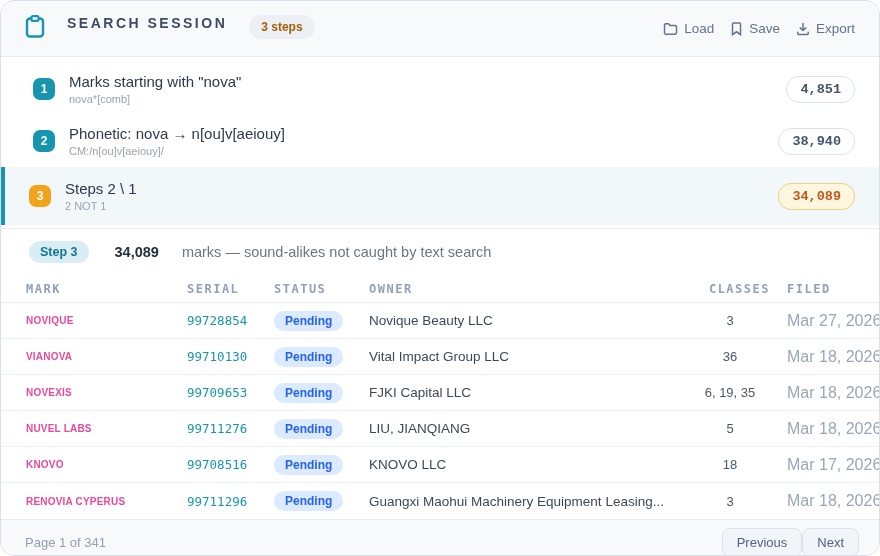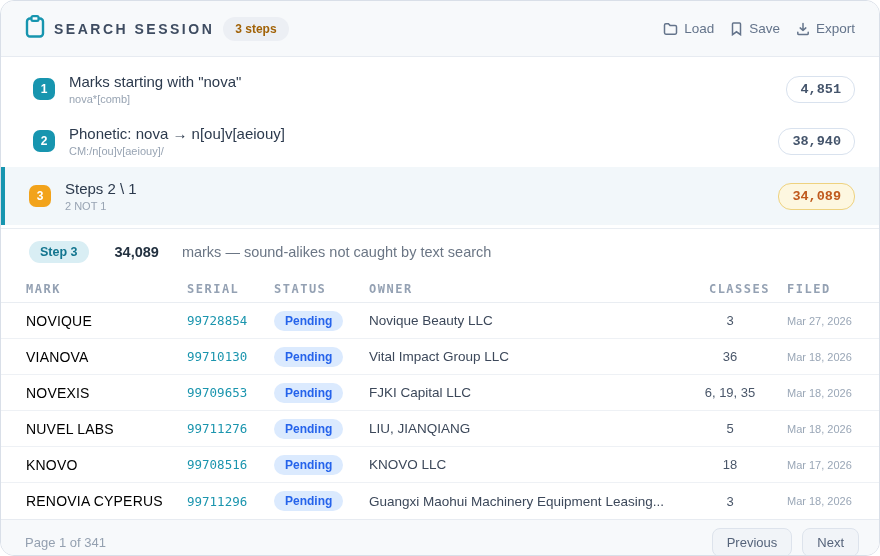--- a/index.html
+++ b/index.html
@@ -19,21 +19,21 @@
   }
 
   
   .topbar {
     height: 56px; flex: 0 0 56px;
     background: #f7f9fb;
     border-bottom: 1px solid #e7ebf1;
     display: flex; align-items: center;
     padding: 0 24px;
   }
-  .topbar-left { display: flex; align-items: center; gap: 9px; }
+  .topbar-left { display: flex; align-items: flex-start; gap: 22px; }
   .app-title {
     font-size: 14px; font-weight: bold; letter-spacing: 2.5px;
     color: #3e4c61;
   }
   .steps-badge {
     background: #eceff4; color: #a16207;
     font-size: 12px; font-weight: bold;
     padding: 5px 12px; border-radius: 12px;
   }
   .topbar-right { margin-left: auto; display: flex; align-items: center; gap: 16px; }
@@ -112,46 +112,46 @@
   }
   .th {
     font-family: "DejaVu Sans Mono", monospace;
     font-size: 12px; font-weight: bold;
     letter-spacing: 1.5px; color: #94a1b3;
   }
   .th.classes { text-align: right; }
   .th.filed { padding-left: 17px; }
   .trow { height: 36px; border-bottom: 1px solid #eef1f5; }
   .trow:last-child { border-bottom: none; }
-  .td-mark { font-size: 14px; font-weight: normal; color: #000000; letter-spacing: .2px; }
+  .td-mark { font-size: 10px; font-weight: bold; color: #ec4899; letter-spacing: .2px; }
   .td-serial {
     font-family: "DejaVu Sans Mono", monospace;
     font-size: 12.5px; color: #1b95ae;
   }
   .td-status .pill {
     display: inline-block;
     background: #dbeafe; color: #2563eb;
     font-size: 12px; font-weight: bold;
     padding: 3px 11px; border-radius: 11px;
   }
   .td-owner { font-size: 13.5px; color: #3c485a; white-space: nowrap; overflow: hidden; }
   .td-classes { font-size: 13px; color: #4a576a; text-align: center; }
-  .td-filed { font-size: 11px; color: #9aa7b7; padding-left: 17px; white-space: nowrap; }
+  .td-filed { font-size: 16px; color: #9aa7b7; padding-left: 17px; white-space: nowrap; }
 
   
   .footer {
     margin-top: auto;
     flex: 0 0 46px; height: 46px;
     background: #f7f9fb;
     border-top: 1px solid #e7ebf1;
     display: flex; align-items: center;
     padding: 0 20px 0 24px;
   }
   .page-info { font-size: 13px; color: #94a0b0; }
-  .pager { margin-left: auto; display: flex; gap: 10px; }
+  .pager { margin-left: auto; display: flex; }
   .pager-btn {
     background: #f1f4f8; border: 1px solid #dde3ec;
     border-radius: 8px; padding: 6px 14px;
     font-size: 13px; color: #55637a; cursor: pointer;
     font-family: "Liberation Sans", sans-serif;
   }
 </style>
 </head>
 <body>
 

